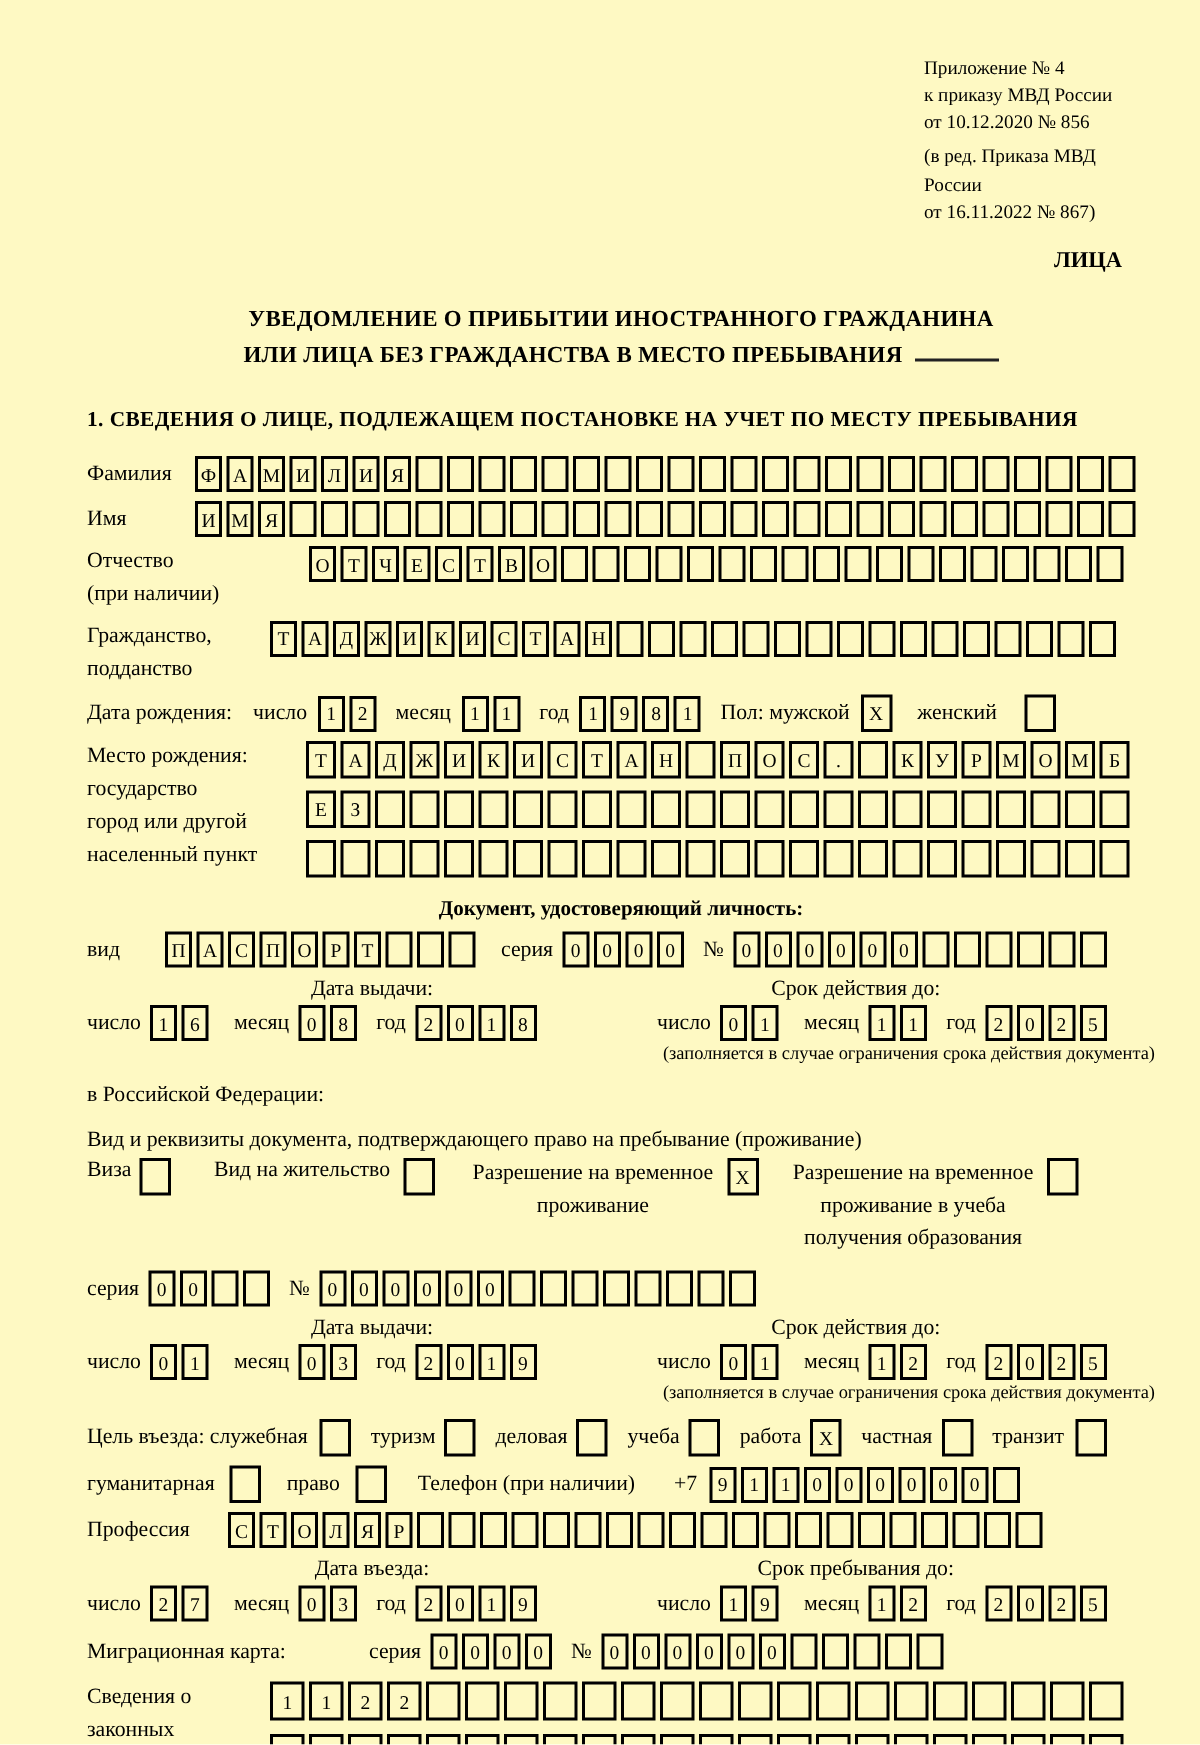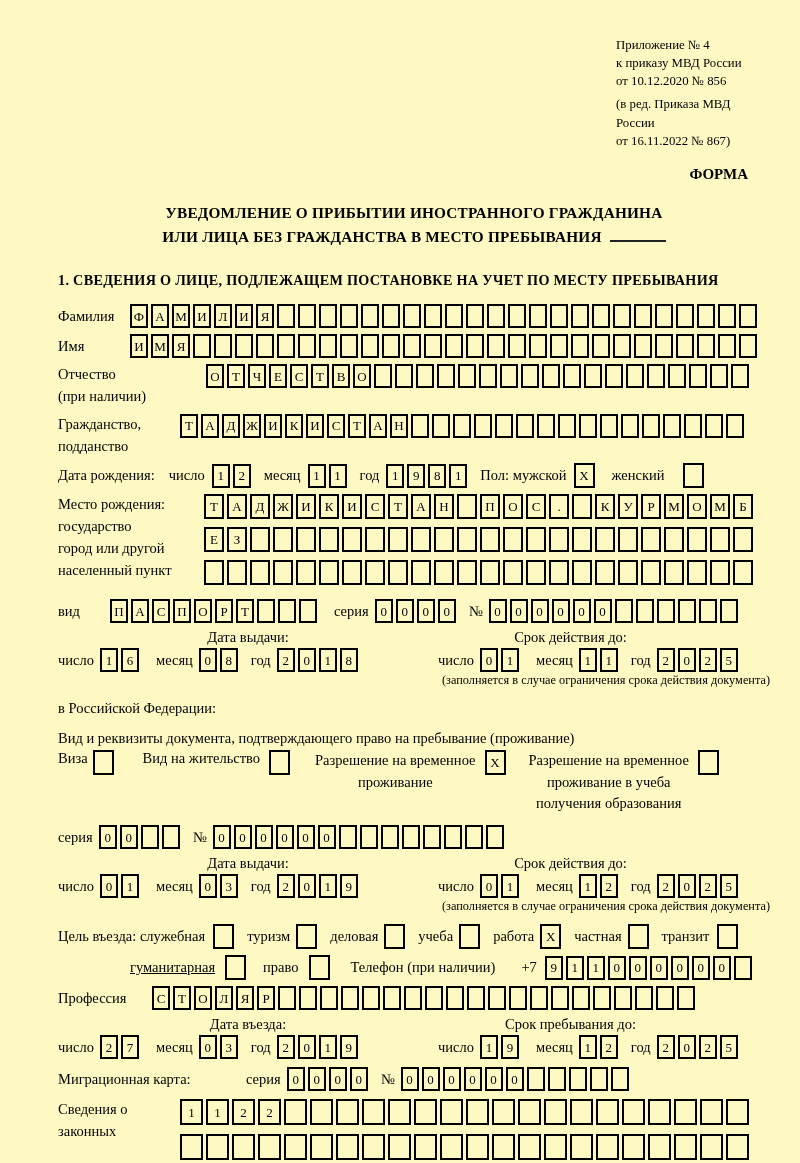--- a/index.html
+++ b/index.html
@@ -54,21 +54,21 @@
 
   <div class="ref">
     <div>Приложение № 4</div>
     <div>к приказу МВД России</div>
     <div>от 10.12.2020 № 856</div>
     <div class="gap"></div>
     <div>(в ред. Приказа МВД России</div>
     <div>от 16.11.2022 № 867)</div>
   </div>
 
-  <div class="forma">ФОРМА</div>
+  <div class="forma">ЛИЦА</div>
 
   <div class="title">
     <div>УВЕДОМЛЕНИЕ О ПРИБЫТИИ ИНОСТРАННОГО ГРАЖДАНИНА</div>
     <div><span>ИЛИ ЛИЦА БЕЗ ГРАЖДАНСТВА В МЕСТО ПРЕБЫВАНИЯ</span><span class="blank"></span></div>
   </div>
 
   <div class="sec">1. СВЕДЕНИЯ О ЛИЦЕ, ПОДЛЕЖАЩЕМ ПОСТАНОВКЕ НА УЧЕТ ПО МЕСТУ ПРЕБЫВАНИЯ</div>
 
   <div class="row">
     <span class="lbl w72">Фамилия</span>
@@ -330,20 +330,21 @@
           <span class="cell"></span>
           <span class="cell"></span>
           <span class="cell"></span>
           <span class="cell"></span>
           <span class="cell"></span>
           <span class="cell"></span>
         </span>
     </span>
   </div>
 
+  <div class="center-b">Документ, удостоверяющий личность:</div>
 
   <div class="row">
     <span class="lbl" style="width:52px;">вид</span>
     <span class="cells">
         <span class="cell">П</span>
         <span class="cell">А</span>
         <span class="cell">С</span>
         <span class="cell">П</span>
         <span class="cell">О</span>
         <span class="cell">Р</span>
@@ -557,21 +558,21 @@
     <span class="cells cells-cb" style="margin-left:6px;">
         <span class="cell"></span>
       </span>
     <span class="ml10">транзит</span>
     <span class="cells cells-cb" style="margin-left:8px;">
         <span class="cell"></span>
       </span>
   </div>
 
   <div class="row" style="margin-top:4px;">
-    <span style="margin-left:72px;text-decoration:underline;">гуманитарная</span>
+    <span style="">гуманитарная</span>
     <span class="cells cells-cb" style="margin-left:10px;">
         <span class="cell"></span>
       </span>
     <span class="ml14">право</span>
     <span class="cells cells-cb" style="margin-left:10px;">
         <span class="cell"></span>
       </span>
     <span class="ml18">Телефон (при наличии)</span>
     <span style="margin-left:26px;">+7</span>
     <span class="cells" style="margin-left:8px;">

